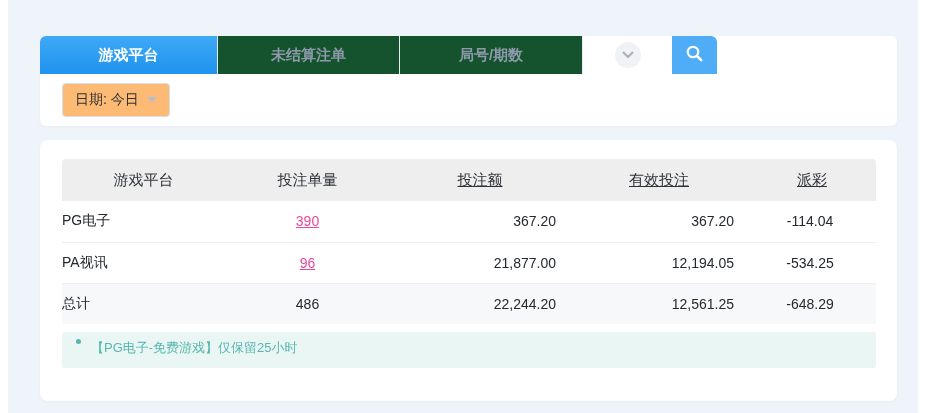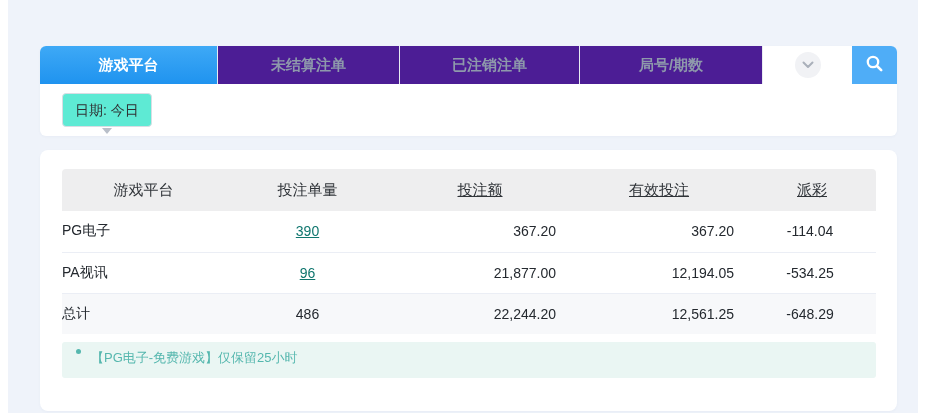--- a/index.html
+++ b/index.html
@@ -8,32 +8,32 @@
     font-family:"Liberation Sans","DejaVu Sans",sans-serif;
     background:#ffffff;
     position:relative;
     overflow:hidden;
     color:#303133;
   }
   .viewport {
     position:absolute; left:8px; top:0; width:910px; height:413px;
     background:#eff3fa;
   }
-  .content { position:absolute; left:32px; top:46px; width:857px; }
+  .content { position:absolute; left:32px; top:36px; width:857px; }
 
   
   .panel-top {
     background:#ffffff; border-radius:6px;
     box-shadow:0 1px 3px rgba(40,70,120,0.04);
   }
   .tab-bar { display:flex; height:38px; }
   .tab {
     display:flex; align-items:center; justify-content:center;
     font-size:15px; font-weight:600; color:#8e99ab;
-    background:#4c1d95; cursor:pointer; position:relative;
+    background:#14532d; cursor:pointer; position:relative;
   }
   .tab + .tab, .tab-more { border-left:1px solid #e8ebf1; }
   .tab.t0 { width:177px; border-radius:6px 0 0 0; }
   .tab.t1 { width:182px; }
   .tab.t2 { width:180px; }
   .tab.t3 { width:183px; }
   .tab.active {
     background:linear-gradient(180deg,#3ea9f6 0%,#1f93ef 100%);
     color:#ffffff; border-left:none;
   }
@@ -44,24 +44,24 @@
   .chev-circle {
     width:26px; height:26px; border-radius:50%; background:#f1f2f5;
     display:flex; align-items:center; justify-content:center;
   }
   .search-btn {
     width:45px; background:#4fadf7; border-radius:0 6px 0 0;
     display:flex; align-items:center; justify-content:center; cursor:pointer;
   }
   .filter-row { height:52px; display:flex; align-items:center; padding-left:22px; }
   .date-btn {
-    height:34px; padding:8px 12px; background:#5eead4;
+    height:34px; padding:8px 12px; background:#fdba74;
     border:1px solid #d9dde4; border-radius:4px;
     display:flex; align-items:center; gap:8px;
-    font-size:14px; color:#303133; cursor:pointer;flex-direction:column;
+    font-size:14px; color:#303133; cursor:pointer;
   }
   .caret-down {
     width:0; height:0; border-left:5px solid transparent;
     border-right:5px solid transparent; border-top:6px solid #b9bfc9;
   }
 
   
   .card {
     margin-top:14px; background:#ffffff; border-radius:8px;
     height:261px; padding:19px 21px 0 22px;
@@ -79,21 +79,21 @@
     border-bottom:1px solid #ebeef5; background:#ffffff;
   }
   .c-platform { width:163px; }
   .c-count    { width:165px; text-align:center; }
   .c-amount   { width:180px; text-align:right; padding-right:14px; }
   .c-valid    { width:178px; text-align:right; padding-right:14px; }
   .c-payout   { width:128px; text-align:center; padding-right:4px; }
   th.c-amount, th.c-valid, th.c-payout { text-align:center; padding-right:0;text-decoration:underline; }
   tr.total-row td { background:#f7f8fa; border-bottom:none; }
   td.c-payout { color:#f9577c; }
-  a.count-link { color:#0f766e; text-decoration:underline; cursor:pointer; }
+  a.count-link { color:#ec4899; text-decoration:underline; cursor:pointer; }
 
   
   .notes {
     margin-top:8px; width:814px; background:#eaf6f3; border-radius:3px;
     padding:7px 0 7px 14px;
   }
   .note-line { display:flex; align-items:flex-start; height:22px; }
   .bullet {
     width:5px; height:5px; border-radius:50%; background:#55b7ae;
     margin-right:10px; flex:0 0 auto;
@@ -106,23 +106,20 @@
 <div class="viewport">
   <div class="content">
 
     <div class="panel-top">
       <div class="tab-bar">
         <div class="tab t0 active">
           <span>游戏平台</span>
         </div>
         <div class="tab t1">
           <span>未结算注单</span>
-        </div>
-        <div class="tab t2">
-          <span>已注销注单</span>
         </div>
         <div class="tab t3">
           <span>局号/期数</span>
         </div>
         <div class="tab-more">
           <span class="chev-circle">
             <svg width="12" height="8" viewBox="0 0 12 8">
               <polyline points="1.5,1.5 6,6 10.5,1.5" fill="none" stroke="#aab0ba" stroke-width="2" stroke-linecap="round" stroke-linejoin="round"></polyline>
             </svg>
           </span>

